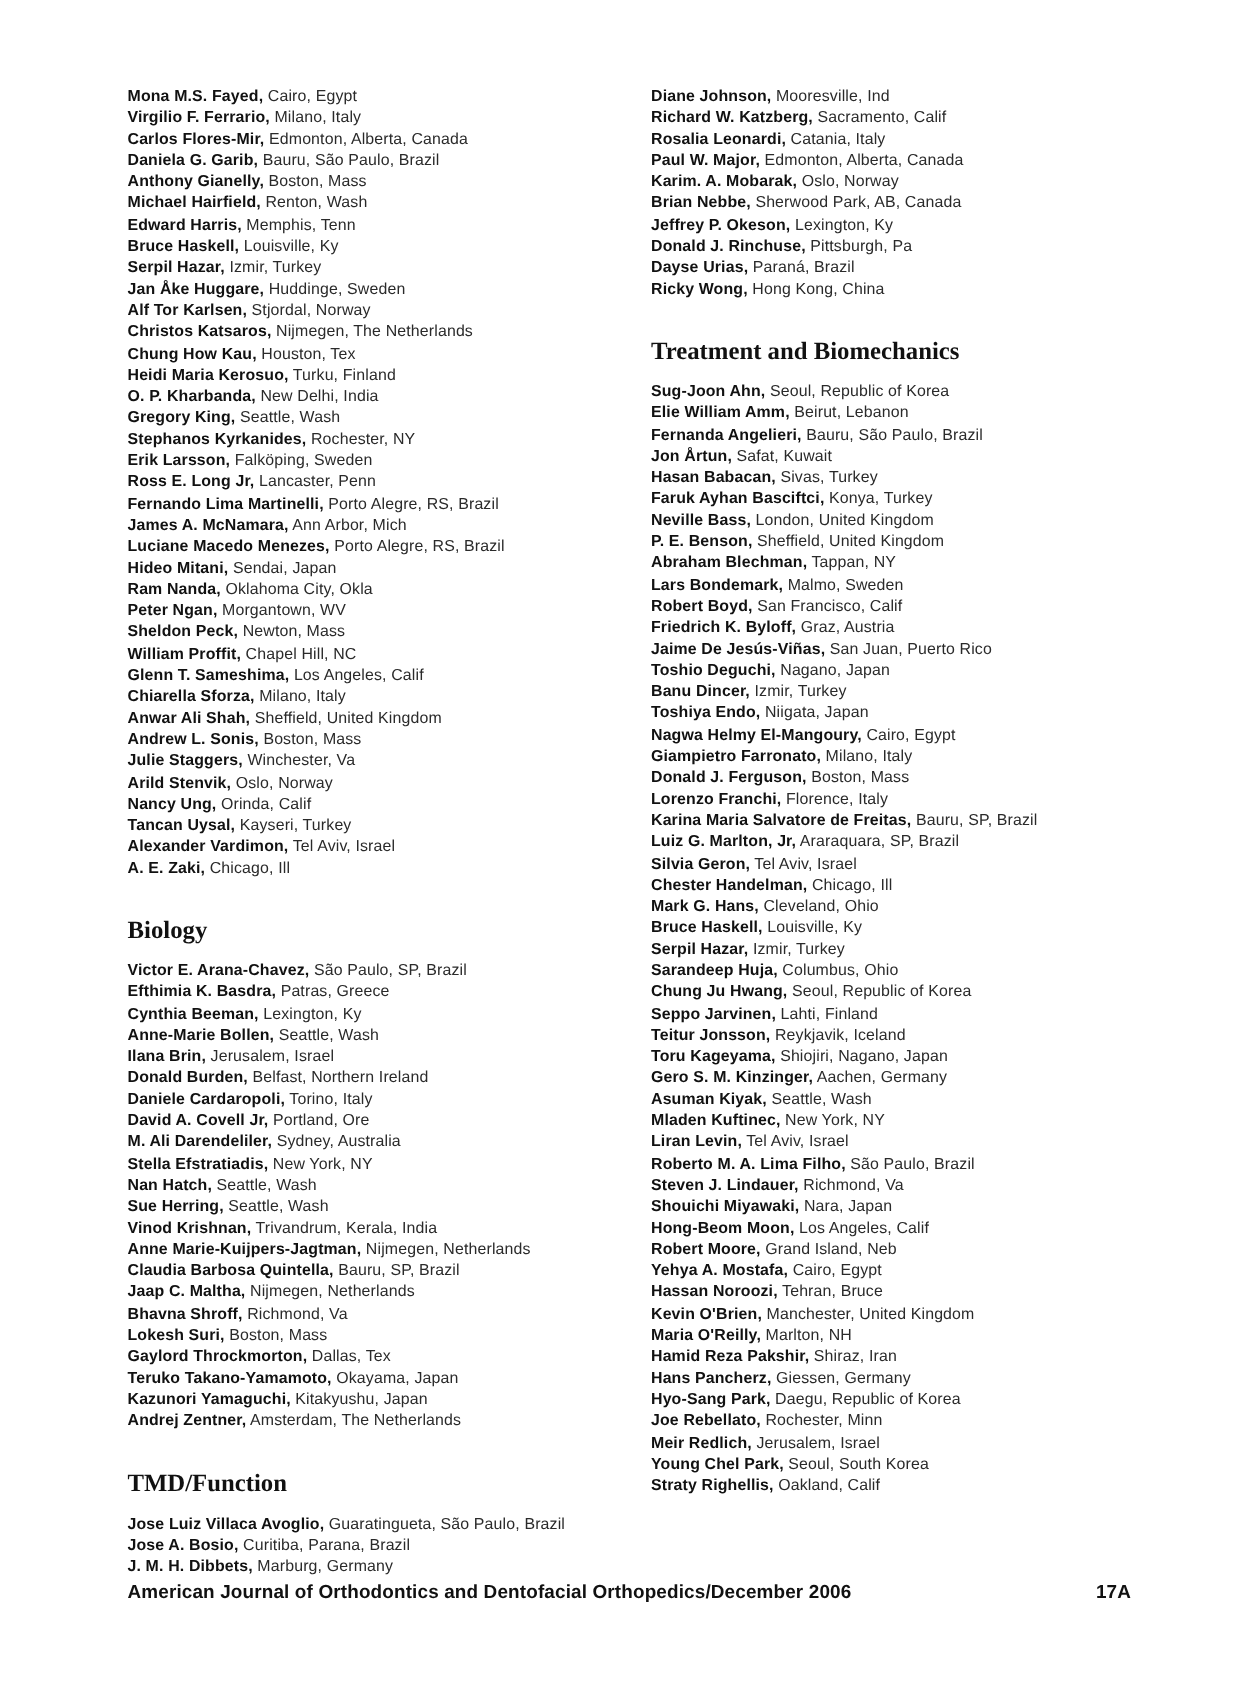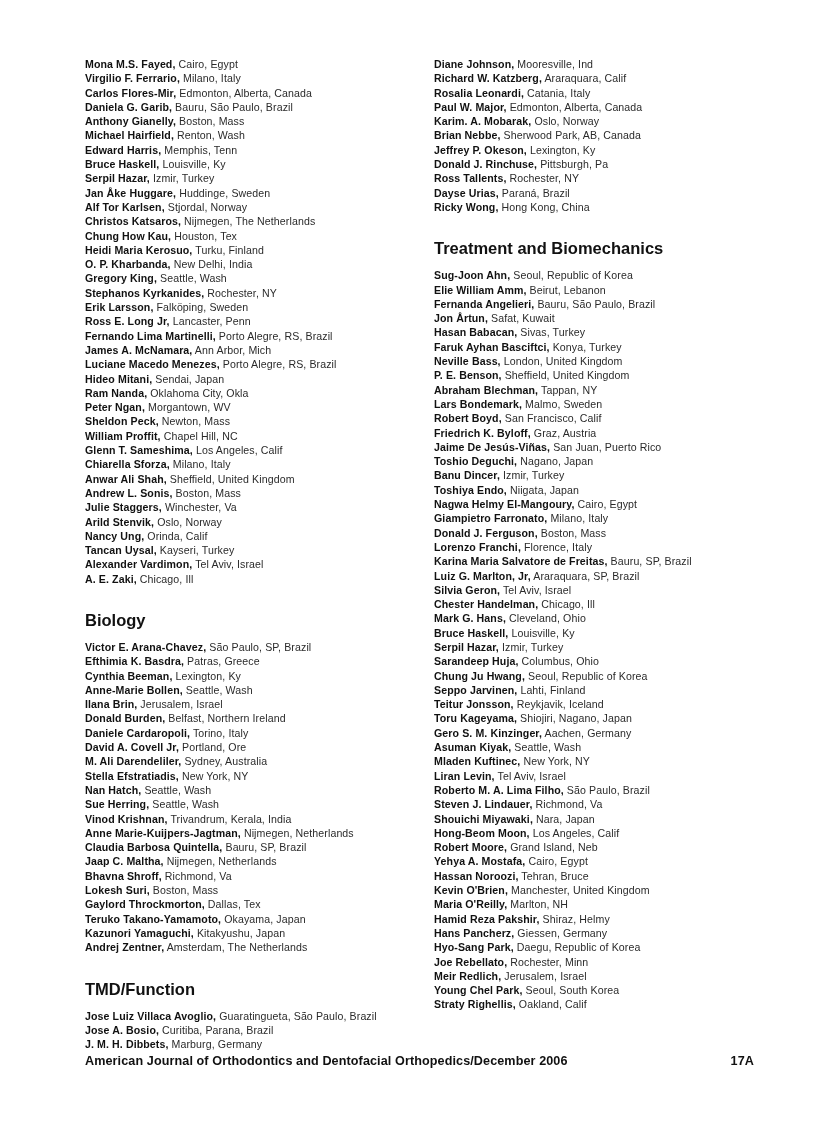--- a/index.html
+++ b/index.html
@@ -17,21 +17,21 @@
   .col-right { left: 434px; width: 385px; }
   .entry {
     font-size: 10.6px;
     line-height: 14.3px;
     white-space: nowrap;
     letter-spacing: 0.1px;
   }
   .entry .nm  { font-weight: bold; color: #111; }
   .entry .loc { font-weight: normal; color: #2a2a2a; }
   .section-heading {
-    font-family: Liberation Sans, sans-serif;
+    font-family: Liberation Serif, serif;
     font-weight: bold;
     font-size: 16.5px;
     line-height: 18px;
     color: #111;
     margin: 25px 0 11px 0;
   }
   .footer {
     position: absolute;
     left: 85px;
     right: 84px;
@@ -109,28 +109,27 @@
       <div class="entry"><span class="nm">Teruko Takano-Yamamoto,</span><span class="loc"> Okayama, Japan</span></div>
       <div class="entry"><span class="nm">Kazunori Yamaguchi,</span><span class="loc"> Kitakyushu, Japan</span></div>
       <div class="entry"><span class="nm">Andrej Zentner,</span><span class="loc"> Amsterdam, The Netherlands</span></div>
       <h2 class="section-heading">TMD/Function</h2>
       <div class="entry"><span class="nm">Jose Luiz Villaca Avoglio,</span><span class="loc"> Guaratingueta, São Paulo, Brazil</span></div>
       <div class="entry"><span class="nm">Jose A. Bosio,</span><span class="loc"> Curitiba, Parana, Brazil</span></div>
       <div class="entry"><span class="nm">J. M. H. Dibbets,</span><span class="loc"> Marburg, Germany</span></div>
     </div>
   <div class="col col-right">
       <div class="entry"><span class="nm">Diane Johnson,</span><span class="loc"> Mooresville, Ind</span></div>
-      <div class="entry"><span class="nm">Richard W. Katzberg,</span><span class="loc"> Araraquara, Calif</span></div>
+      <div class="entry"><span class="nm">Richard W. Katzberg,</span><span class="loc"> Sacramento, Calif</span></div>
       <div class="entry"><span class="nm">Rosalia Leonardi,</span><span class="loc"> Catania, Italy</span></div>
       <div class="entry"><span class="nm">Paul W. Major,</span><span class="loc"> Edmonton, Alberta, Canada</span></div>
       <div class="entry"><span class="nm">Karim. A. Mobarak,</span><span class="loc"> Oslo, Norway</span></div>
       <div class="entry"><span class="nm">Brian Nebbe,</span><span class="loc"> Sherwood Park, AB, Canada</span></div>
       <div class="entry"><span class="nm">Jeffrey P. Okeson,</span><span class="loc"> Lexington, Ky</span></div>
       <div class="entry"><span class="nm">Donald J. Rinchuse,</span><span class="loc"> Pittsburgh, Pa</span></div>
-      <div class="entry"><span class="nm">Ross Tallents,</span><span class="loc"> Rochester, NY</span></div>
       <div class="entry"><span class="nm">Dayse Urias,</span><span class="loc"> Paraná, Brazil</span></div>
       <div class="entry"><span class="nm">Ricky Wong,</span><span class="loc"> Hong Kong, China</span></div>
       <h2 class="section-heading">Treatment and Biomechanics</h2>
       <div class="entry"><span class="nm">Sug-Joon Ahn,</span><span class="loc"> Seoul, Republic of Korea</span></div>
       <div class="entry"><span class="nm">Elie William Amm,</span><span class="loc"> Beirut, Lebanon</span></div>
       <div class="entry"><span class="nm">Fernanda Angelieri,</span><span class="loc"> Bauru, São Paulo, Brazil</span></div>
       <div class="entry"><span class="nm">Jon Årtun,</span><span class="loc"> Safat, Kuwait</span></div>
       <div class="entry"><span class="nm">Hasan Babacan,</span><span class="loc"> Sivas, Turkey</span></div>
       <div class="entry"><span class="nm">Faruk Ayhan Basciftci,</span><span class="loc"> Konya, Turkey</span></div>
       <div class="entry"><span class="nm">Neville Bass,</span><span class="loc"> London, United Kingdom</span></div>
@@ -165,21 +164,21 @@
       <div class="entry"><span class="nm">Liran Levin,</span><span class="loc"> Tel Aviv, Israel</span></div>
       <div class="entry"><span class="nm">Roberto M. A. Lima Filho,</span><span class="loc"> São Paulo, Brazil</span></div>
       <div class="entry"><span class="nm">Steven J. Lindauer,</span><span class="loc"> Richmond, Va</span></div>
       <div class="entry"><span class="nm">Shouichi Miyawaki,</span><span class="loc"> Nara, Japan</span></div>
       <div class="entry"><span class="nm">Hong-Beom Moon,</span><span class="loc"> Los Angeles, Calif</span></div>
       <div class="entry"><span class="nm">Robert Moore,</span><span class="loc"> Grand Island, Neb</span></div>
       <div class="entry"><span class="nm">Yehya A. Mostafa,</span><span class="loc"> Cairo, Egypt</span></div>
       <div class="entry"><span class="nm">Hassan Noroozi,</span><span class="loc"> Tehran, Bruce</span></div>
       <div class="entry"><span class="nm">Kevin O'Brien,</span><span class="loc"> Manchester, United Kingdom</span></div>
       <div class="entry"><span class="nm">Maria O'Reilly,</span><span class="loc"> Marlton, NH</span></div>
-      <div class="entry"><span class="nm">Hamid Reza Pakshir,</span><span class="loc"> Shiraz, Helmy</span></div>
+      <div class="entry"><span class="nm">Hamid Reza Pakshir,</span><span class="loc"> Shiraz, Iran</span></div>
       <div class="entry"><span class="nm">Hans Pancherz,</span><span class="loc"> Giessen, Germany</span></div>
       <div class="entry"><span class="nm">Hyo-Sang Park,</span><span class="loc"> Daegu, Republic of Korea</span></div>
       <div class="entry"><span class="nm">Joe Rebellato,</span><span class="loc"> Rochester, Minn</span></div>
       <div class="entry"><span class="nm">Meir Redlich,</span><span class="loc"> Jerusalem, Israel</span></div>
       <div class="entry"><span class="nm">Young Chel Park,</span><span class="loc"> Seoul, South Korea</span></div>
       <div class="entry"><span class="nm">Straty Righellis,</span><span class="loc"> Oakland, Calif</span></div>
     </div>
   <div class="footer">
     <span class="footer-text">American Journal of Orthodontics and Dentofacial Orthopedics/December 2006</span>
     <span class="footer-page">17A</span>

